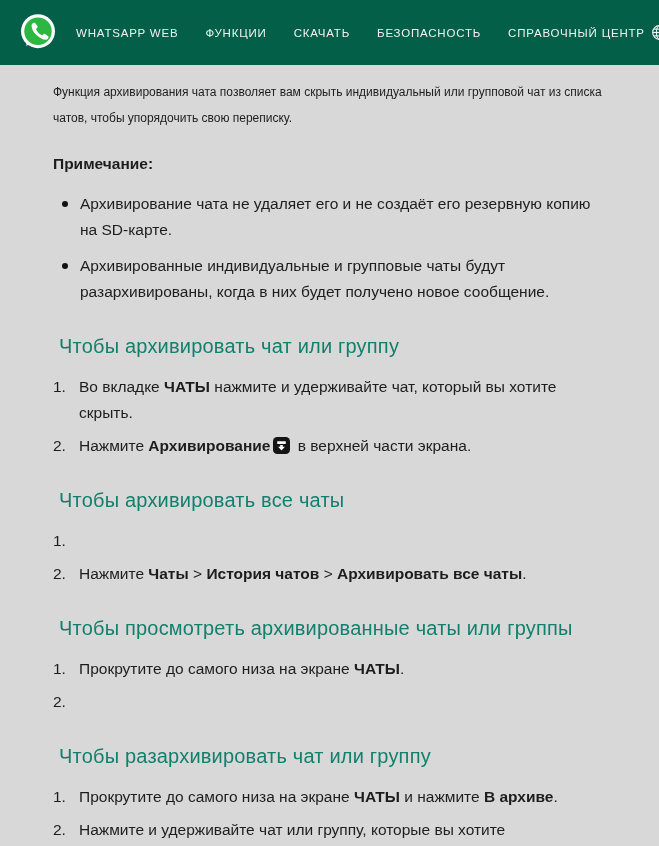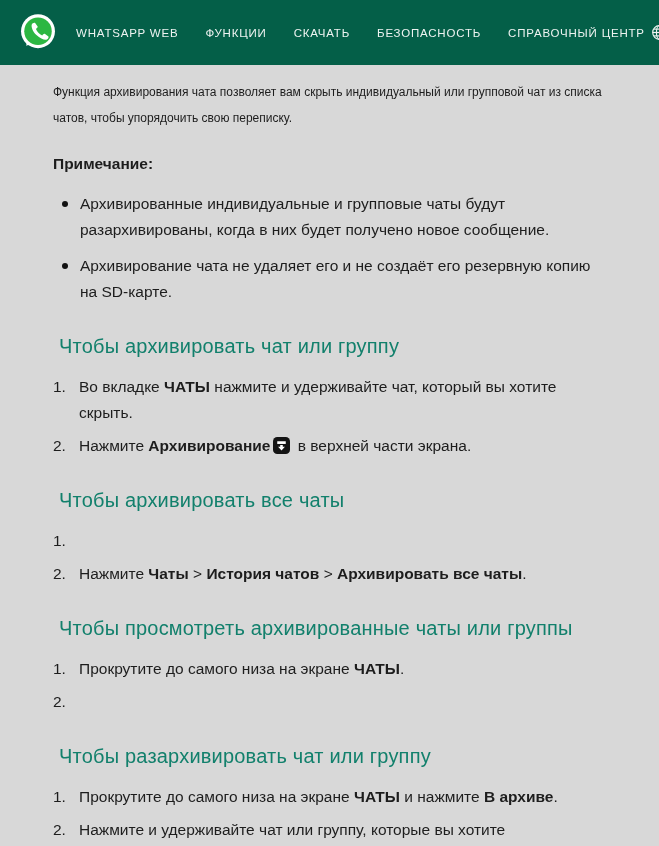--- a/index.html
+++ b/index.html
@@ -90,22 +90,22 @@
         </g>
       </svg>
     </span>
   </button>
 </header>
 
 <main class="content">
   <p class="intro">Функция архивирования чата позволяет вам скрыть индивидуальный или групповой чат из списка чатов, чтобы упорядочить свою переписку.</p>
   <p class="note-label">Примечание:</p>
   <ul class="notes" id="notes">
+      <li>Архивирование чата не удаляет его и не создаёт его резервную копию на SD-карте.</li>
       <li>Архивированные индивидуальные и групповые чаты будут разархивированы, когда в них будет получено новое сообщение.</li>
-      <li>Архивирование чата не удаляет его и не создаёт его резервную копию на SD-карте.</li>
     </ul>
   <div id="sections">
       <h2 class="section-title">Чтобы архивировать чат или группу</h2>
       <ol class="steps">
         <li>
           <span class="num">1.</span>
           <span class="step-text">Во вкладке <b>ЧАТЫ</b> нажмите и удерживайте чат, который вы хотите скрыть.</span>
         </li>
         <li>
           <span class="num">2.</span>

